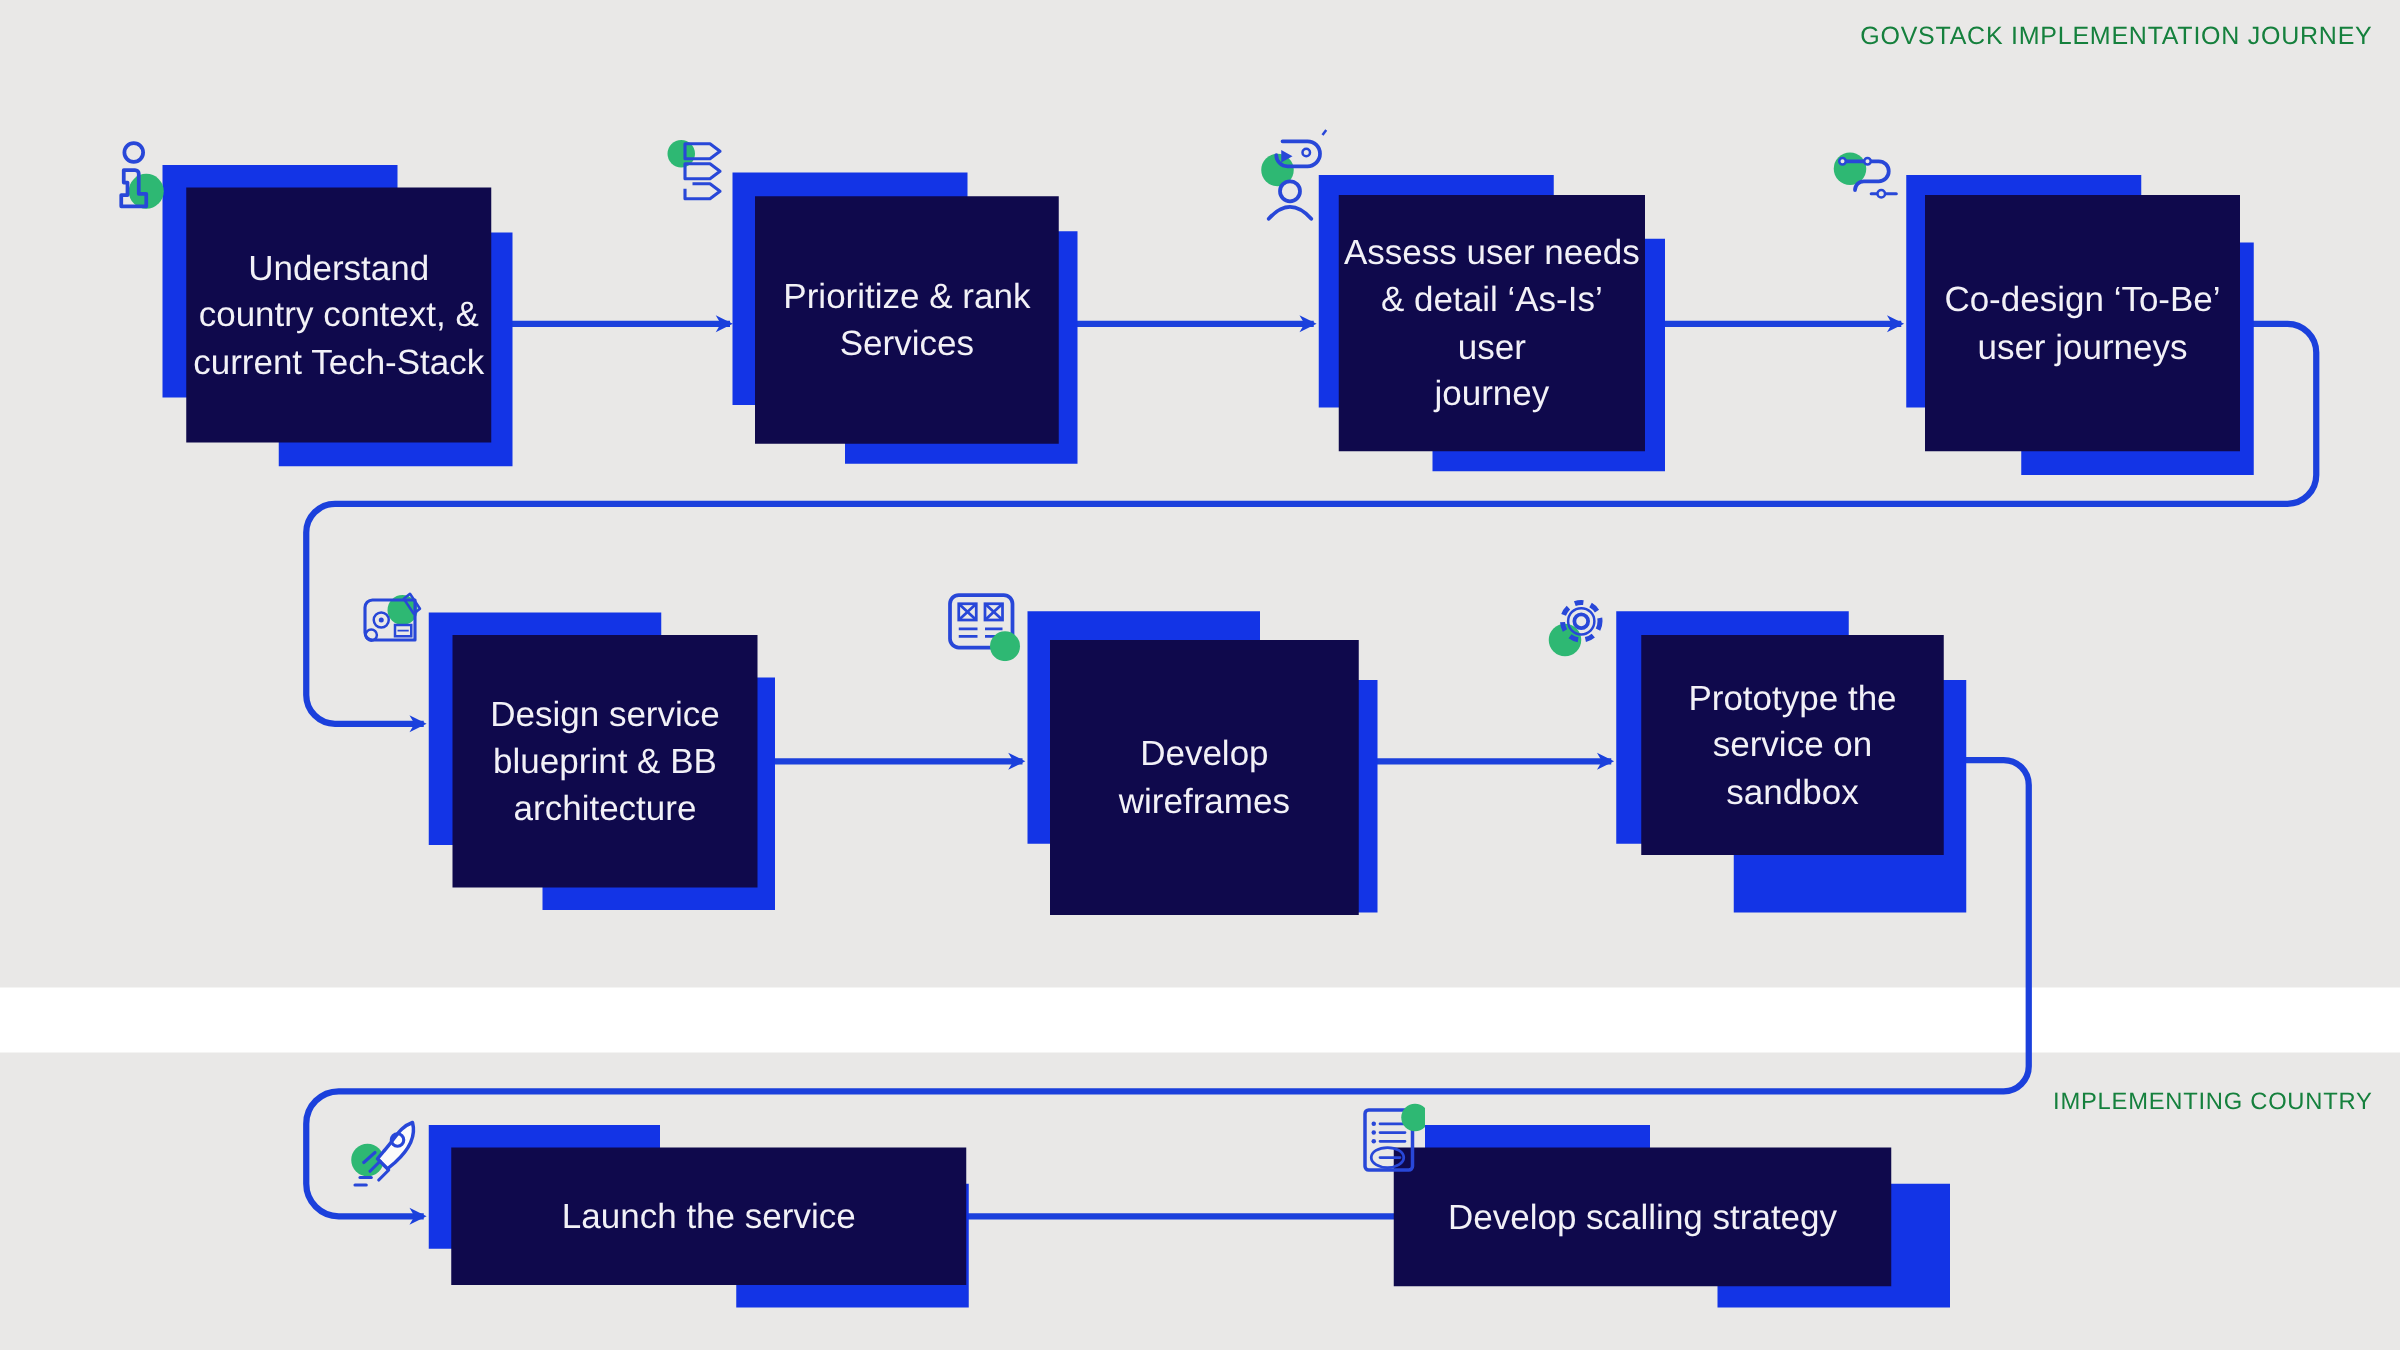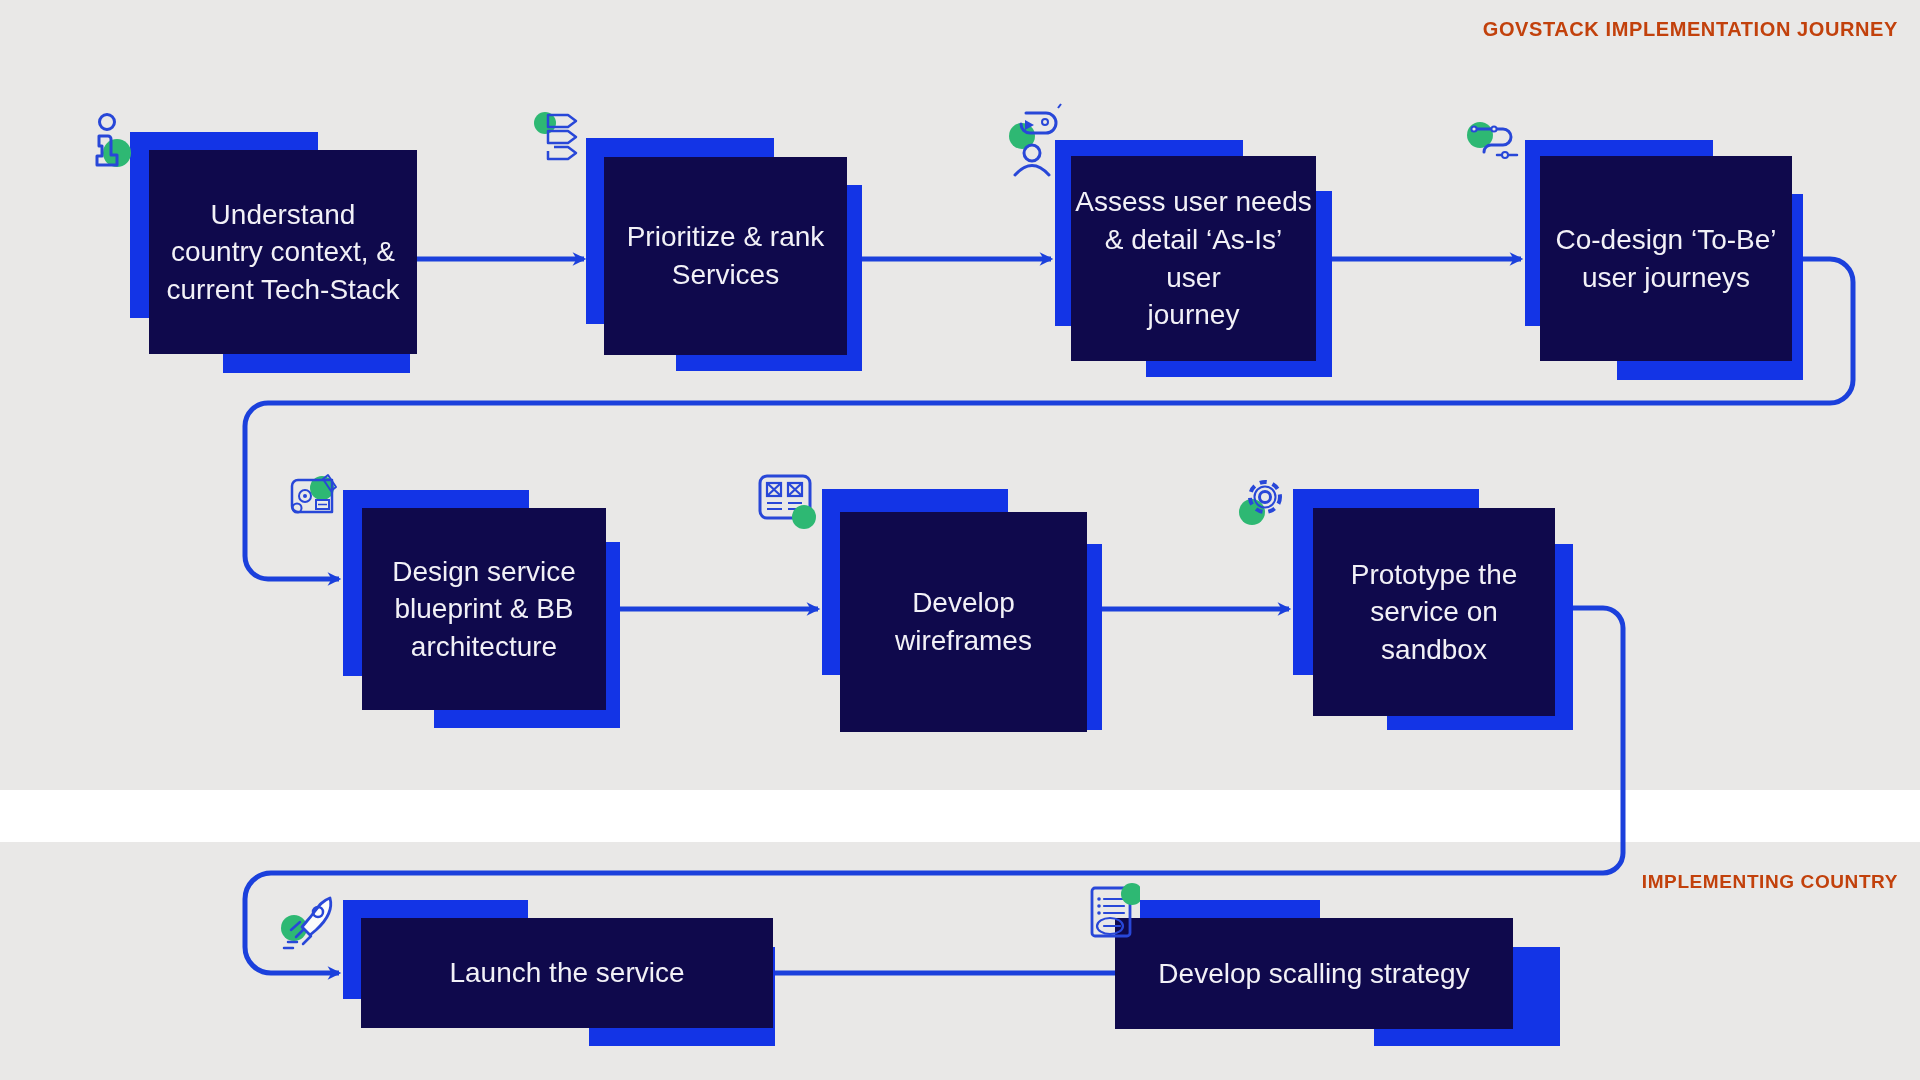--- a/index.html
+++ b/index.html
@@ -2,21 +2,21 @@
 <html><head>
 <meta charset="utf-8">
 <style>
   html,body{margin:0;padding:0;background:#cfcfcf;}
   .canvas{
     position:relative;width:1920px;height:1080px;overflow:hidden;
     background:#e9e8e7;font-family:"Liberation Sans",sans-serif;
   }
   .band{position:absolute;left:0;top:790px;width:1920px;height:52px;background:#ffffff;}
   .tag-label{
-    position:absolute;font-weight:bold;color:#c2410c;letter-spacing:0.6px;
+    position:absolute;font-weight:normal;color:#15803d;letter-spacing:0.6px;
     font-size:20px;white-space:nowrap;margin-left:48px;
   }
   .tag-journey{top:18px;right:22px;}
   .tag-country{top:871px;right:22px;font-size:19px;}
   .connectors{position:absolute;left:0;top:0;}
   .shadow{position:absolute;background:#1334e6;}
   .card{
     position:absolute;background:#0f094c;color:#f2f1f7;
     display:flex;align-items:center;justify-content:center;text-align:center;
     font-size:28px;line-height:1.34;box-sizing:border-box;padding:0 4px;
@@ -49,21 +49,21 @@
       <path d="M610 609 H818" marker-end="url(#arrow)"></path>
       <path d="M1090 609 H1289" marker-end="url(#arrow)"></path>
       <path d="M1558 608 H1603 A20 20 0 0 1 1623 628 V853 A20 20 0 0 1 1603 873 H271 A26 26 0 0 0 245 899 V947 A26 26 0 0 0 271 973 H339" marker-end="url(#arrow)"></path>
       <path d="M762 973 H1136" marker-end="url(#arrow)"></path>
     </g>
   </svg>
 
   <div>
     <div class="shadow" style="left:130px;top:132px;width:188px;height:186px"></div>
     <div class="shadow" style="left:223px;top:186px;width:187px;height:187px"></div>
-    <div class="card" style="left:149px;top:150px;width:268px;height:204px">
+    <div class="card" style="left:149px;top:150px;width:244px;height:204px">
       <span class="card-label">Understand
 country context, &amp;
 current Tech-Stack</span>
     </div>
   </div>
 
   <div>
     <div class="shadow" style="left:586px;top:138px;width:188px;height:186px"></div>
     <div class="shadow" style="left:676px;top:185px;width:186px;height:186px"></div>
     <div class="card" style="left:604px;top:157px;width:243px;height:198px">
@@ -106,21 +106,21 @@
     <div class="shadow" style="left:916px;top:544px;width:186px;height:186px"></div>
     <div class="card" style="left:840px;top:512px;width:247px;height:220px">
       <span class="card-label">Develop
 wireframes</span>
     </div>
   </div>
 
   <div>
     <div class="shadow" style="left:1293px;top:489px;width:186px;height:186px"></div>
     <div class="shadow" style="left:1387px;top:544px;width:186px;height:186px"></div>
-    <div class="card" style="left:1313px;top:508px;width:242px;height:208px">
+    <div class="card" style="left:1313px;top:508px;width:242px;height:176px">
       <span class="card-label">Prototype the
 service on sandbox</span>
     </div>
   </div>
 
   <div>
     <div class="shadow" style="left:343px;top:900px;width:185px;height:99px"></div>
     <div class="shadow" style="left:589px;top:947px;width:186px;height:99px"></div>
     <div class="card" style="left:361px;top:918px;width:412px;height:110px">
       <span class="card-label">Launch the service</span>

